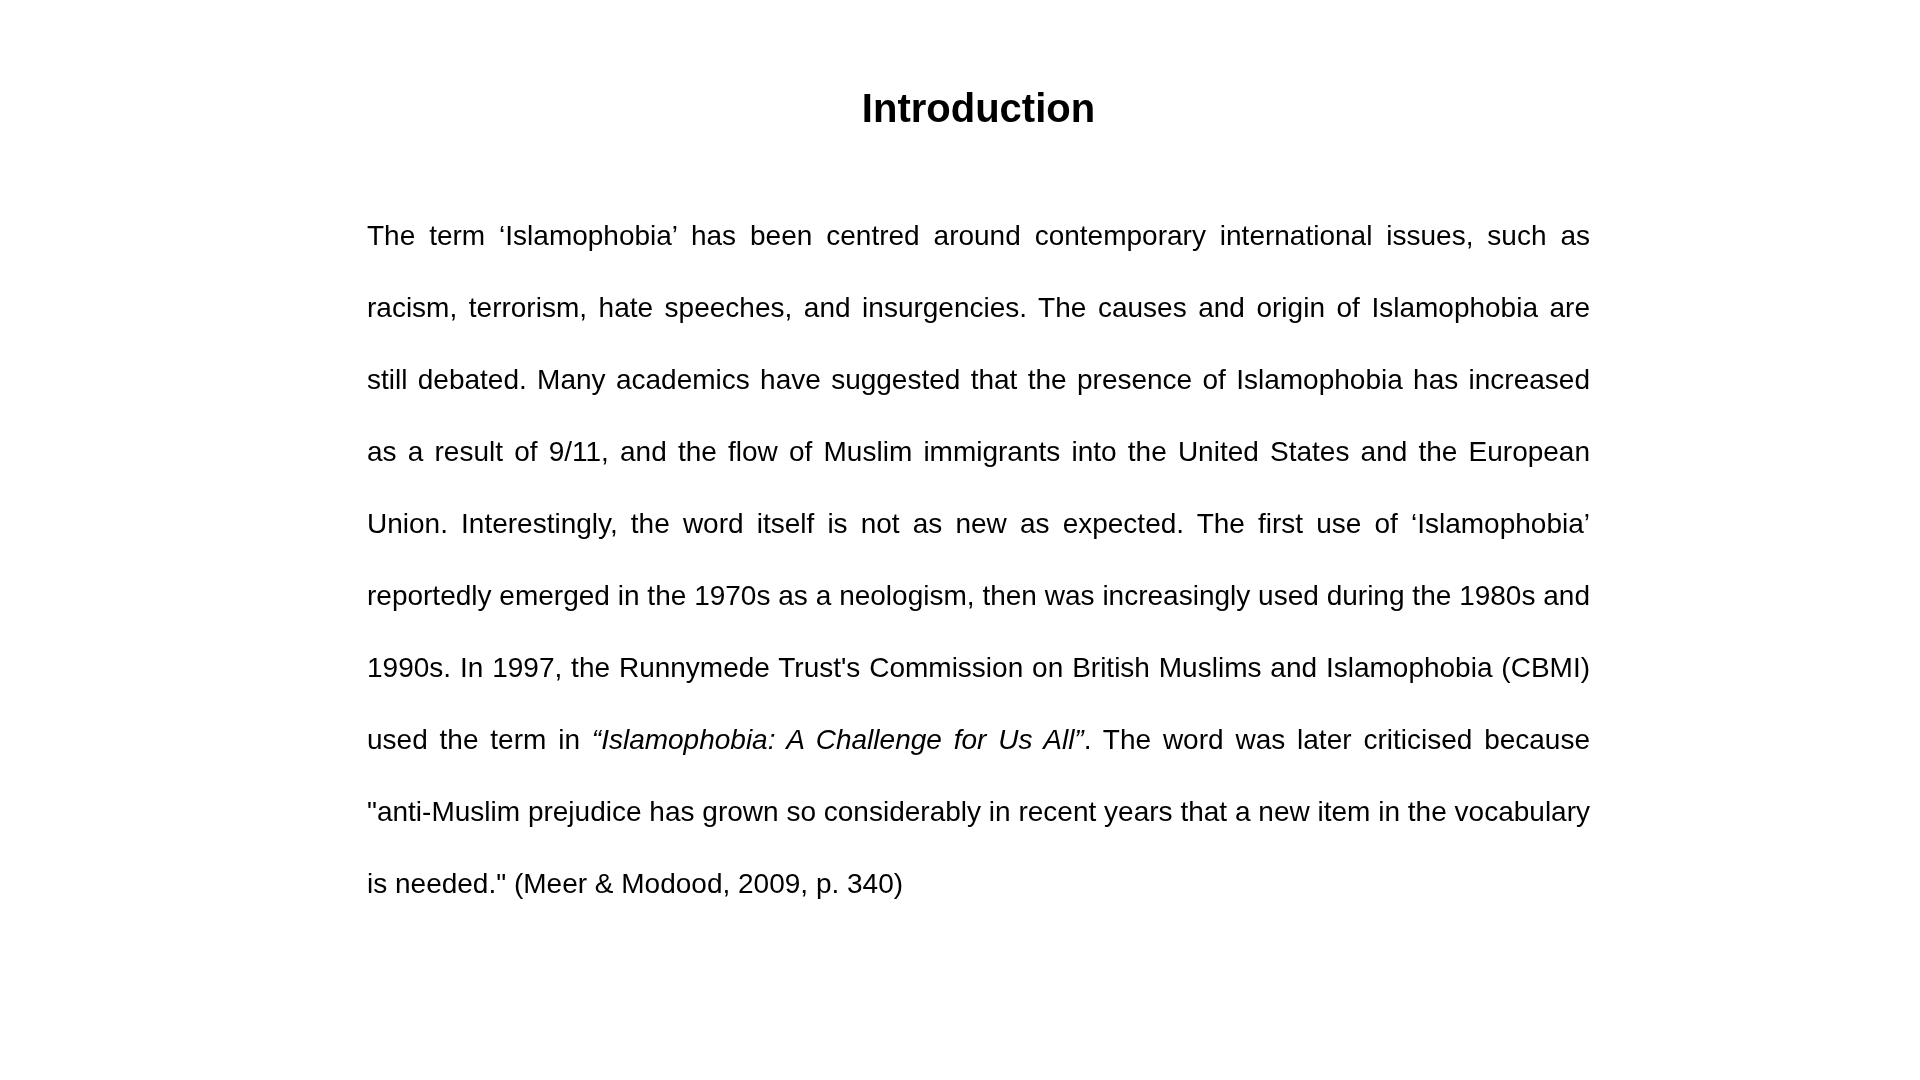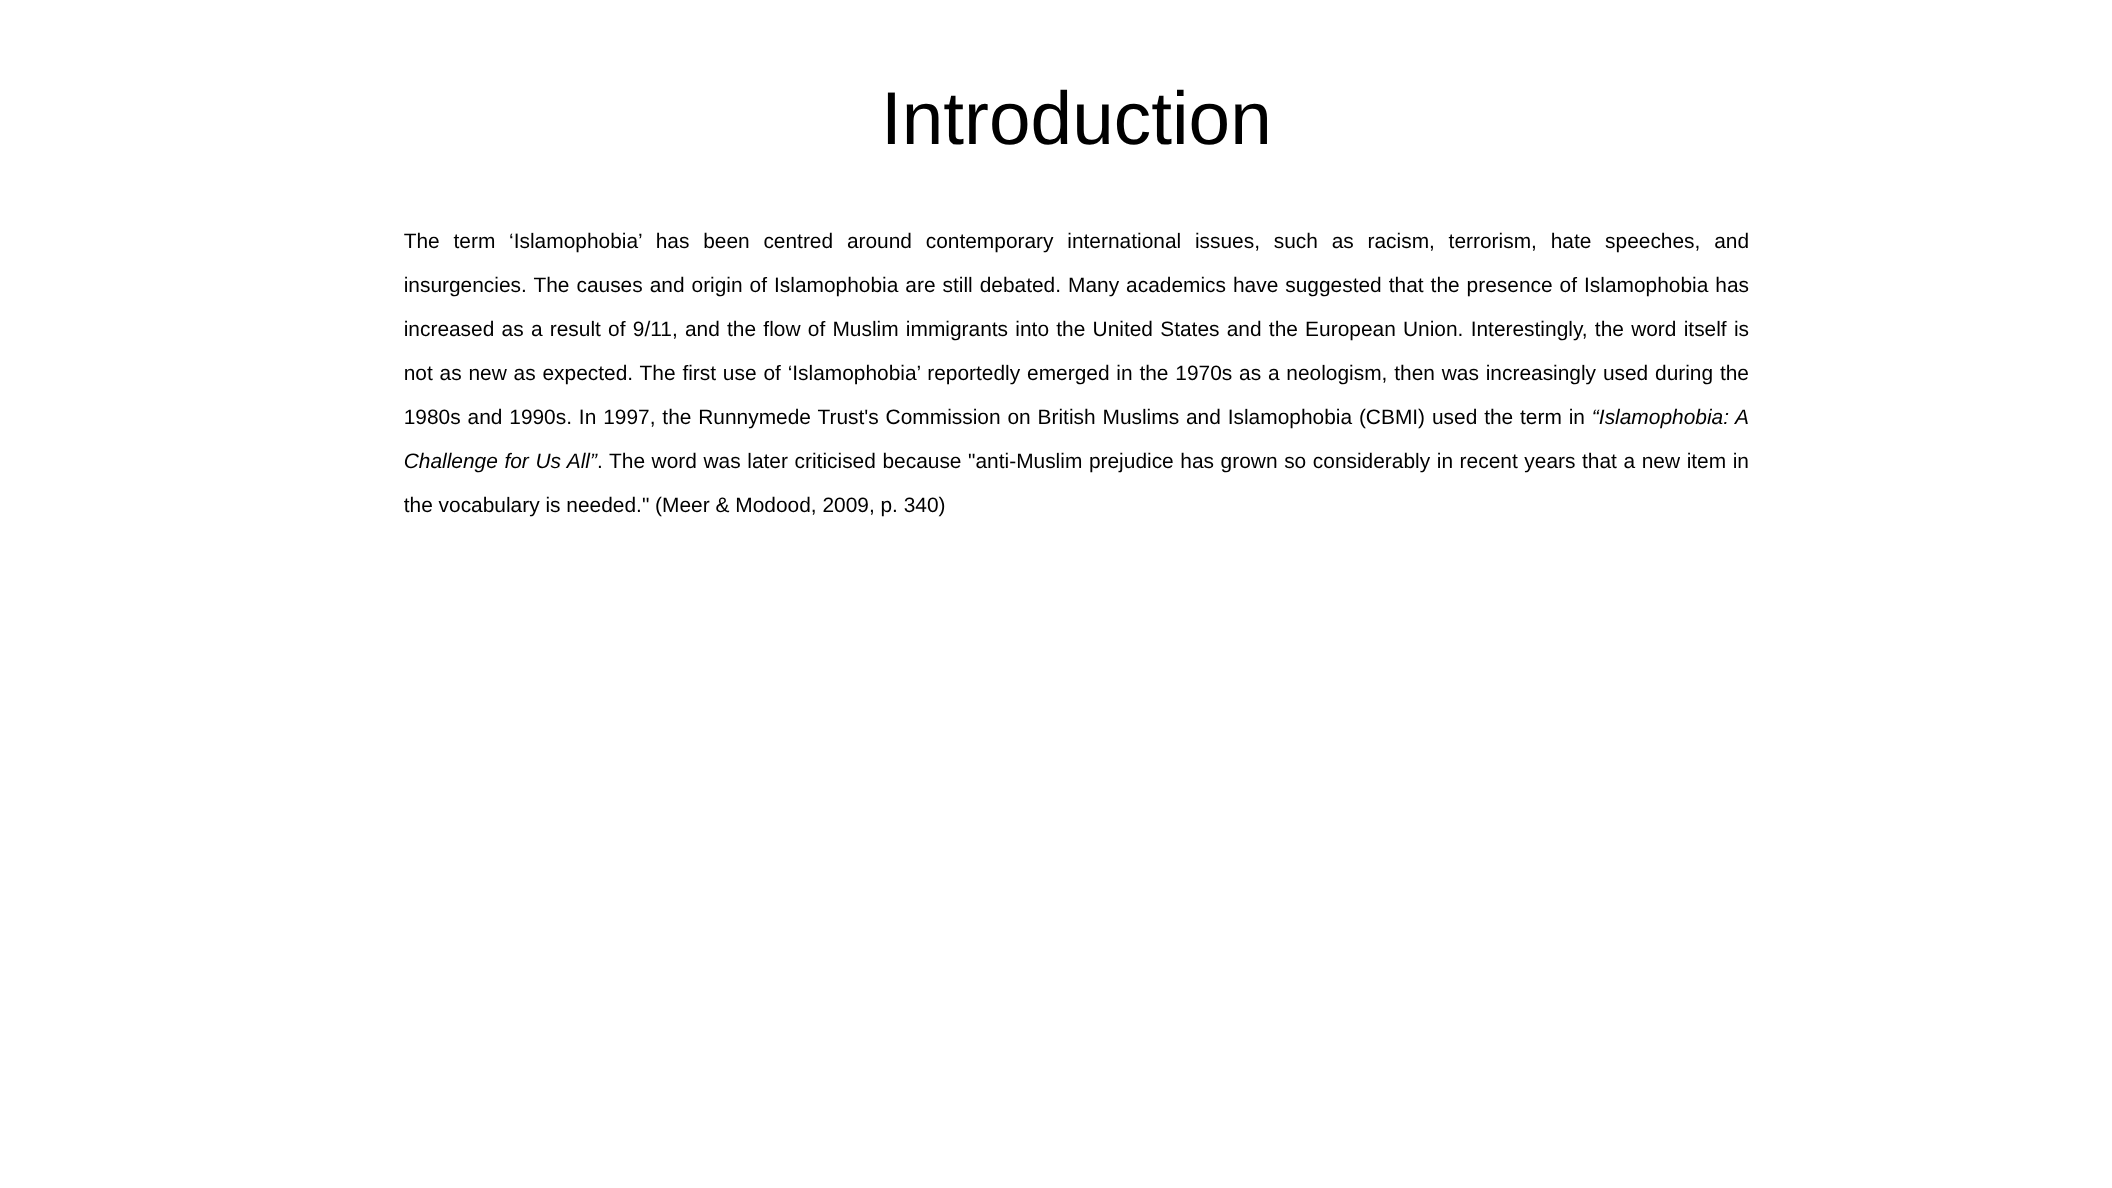--- a/index.html
+++ b/index.html
@@ -19,30 +19,30 @@
     height: 1080px;
     background: #ffffff;
     box-sizing: border-box;
     padding-top: 78px;
   }
   .doc-title {
     margin: 0;
     width: 1223px;
     margin-left: 367px;
     text-align: center;
-    font-size: 68px;
-    font-weight: 400;
+    font-size: 40px;
+    font-weight: 700;
     line-height: 60px;
     letter-spacing: 0;
   }
   .doc-paragraph {
     margin: 62px 0 0 367px;
     width: 1223px;
-    font-size: 19px;
-    line-height: 40px;
+    font-size: 28px;
+    line-height: 72px;
     text-align: justify;
   }
   .doc-paragraph em {
     font-style: italic;
   }
 </style>
 </head>
 <body>
 
 <div class="page">

